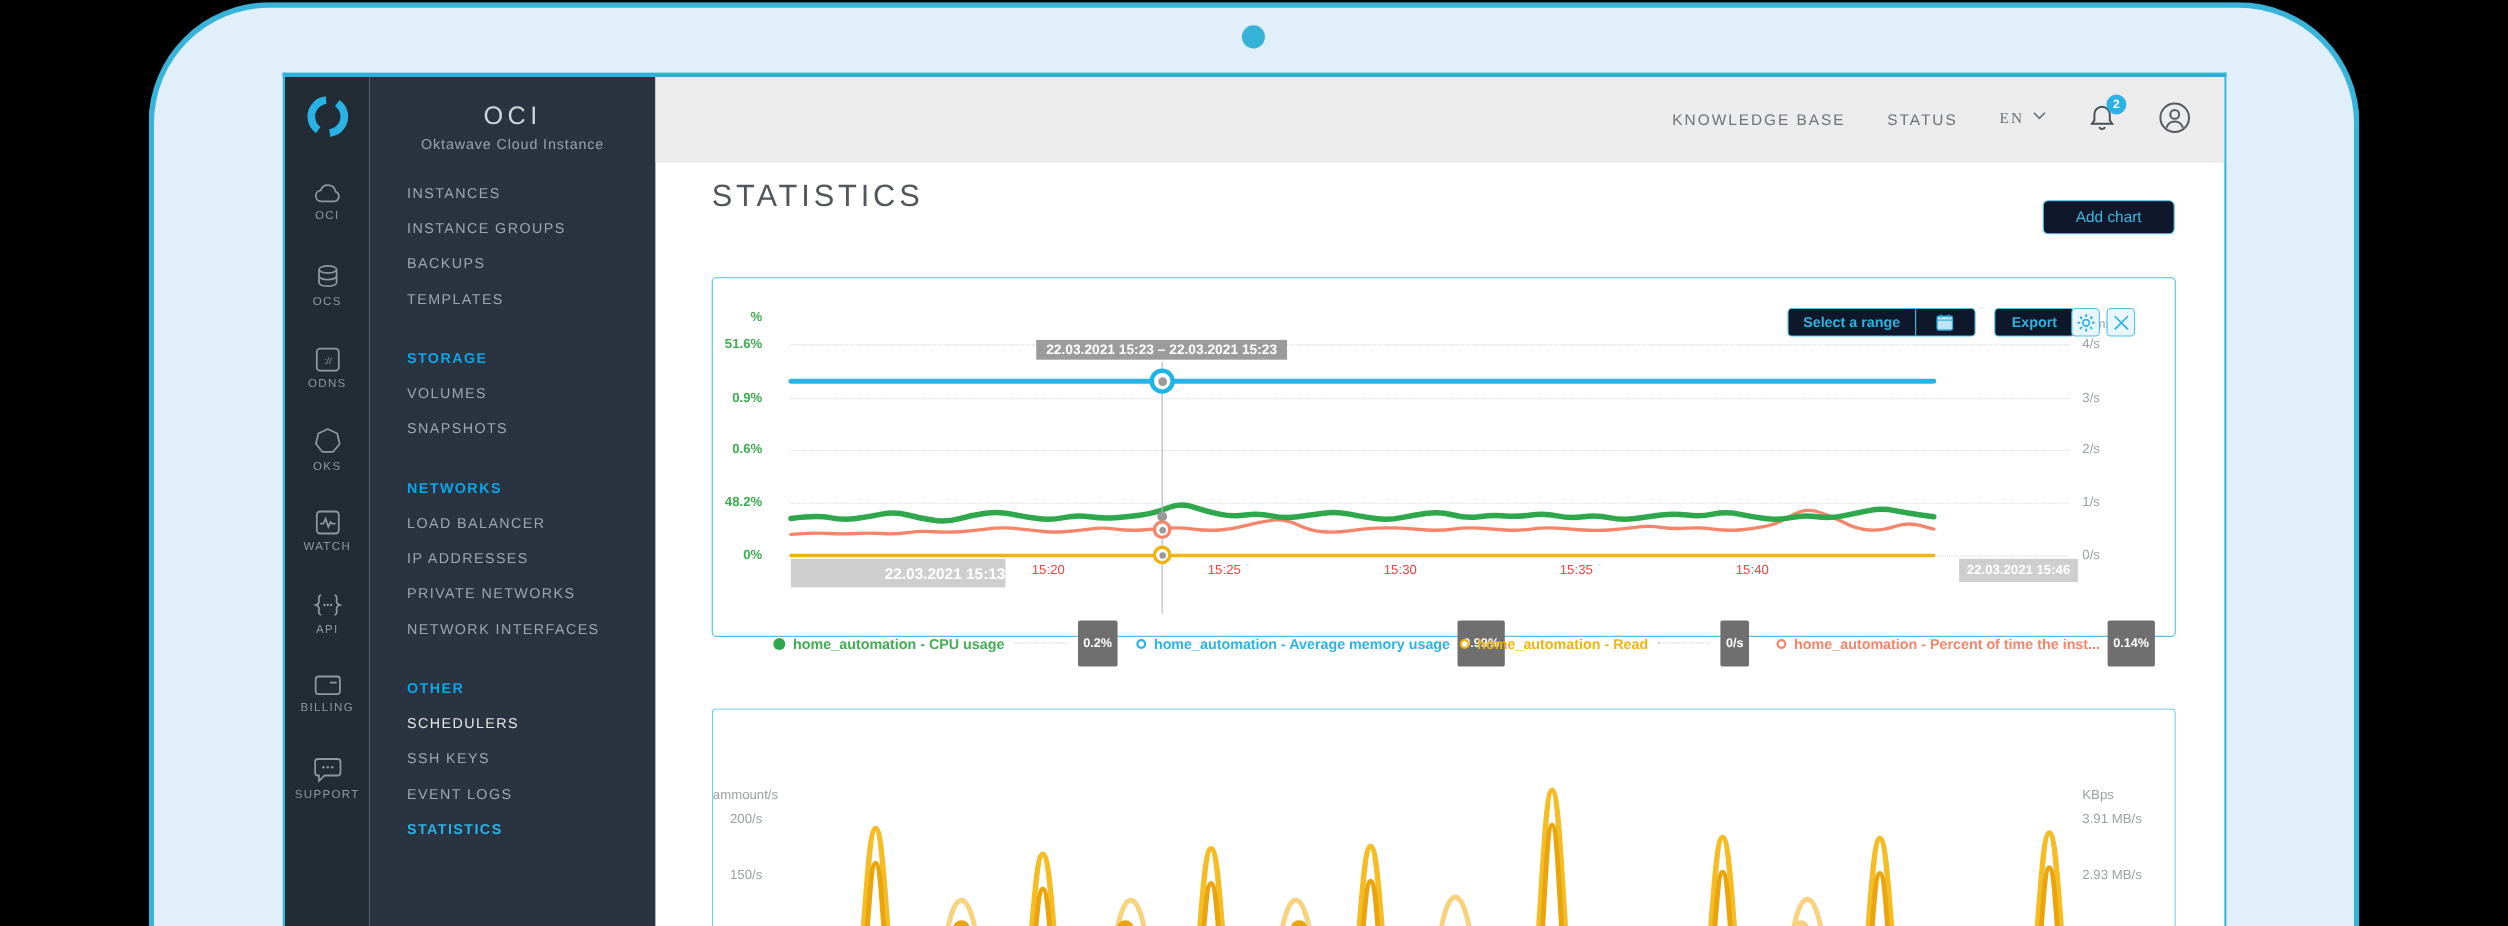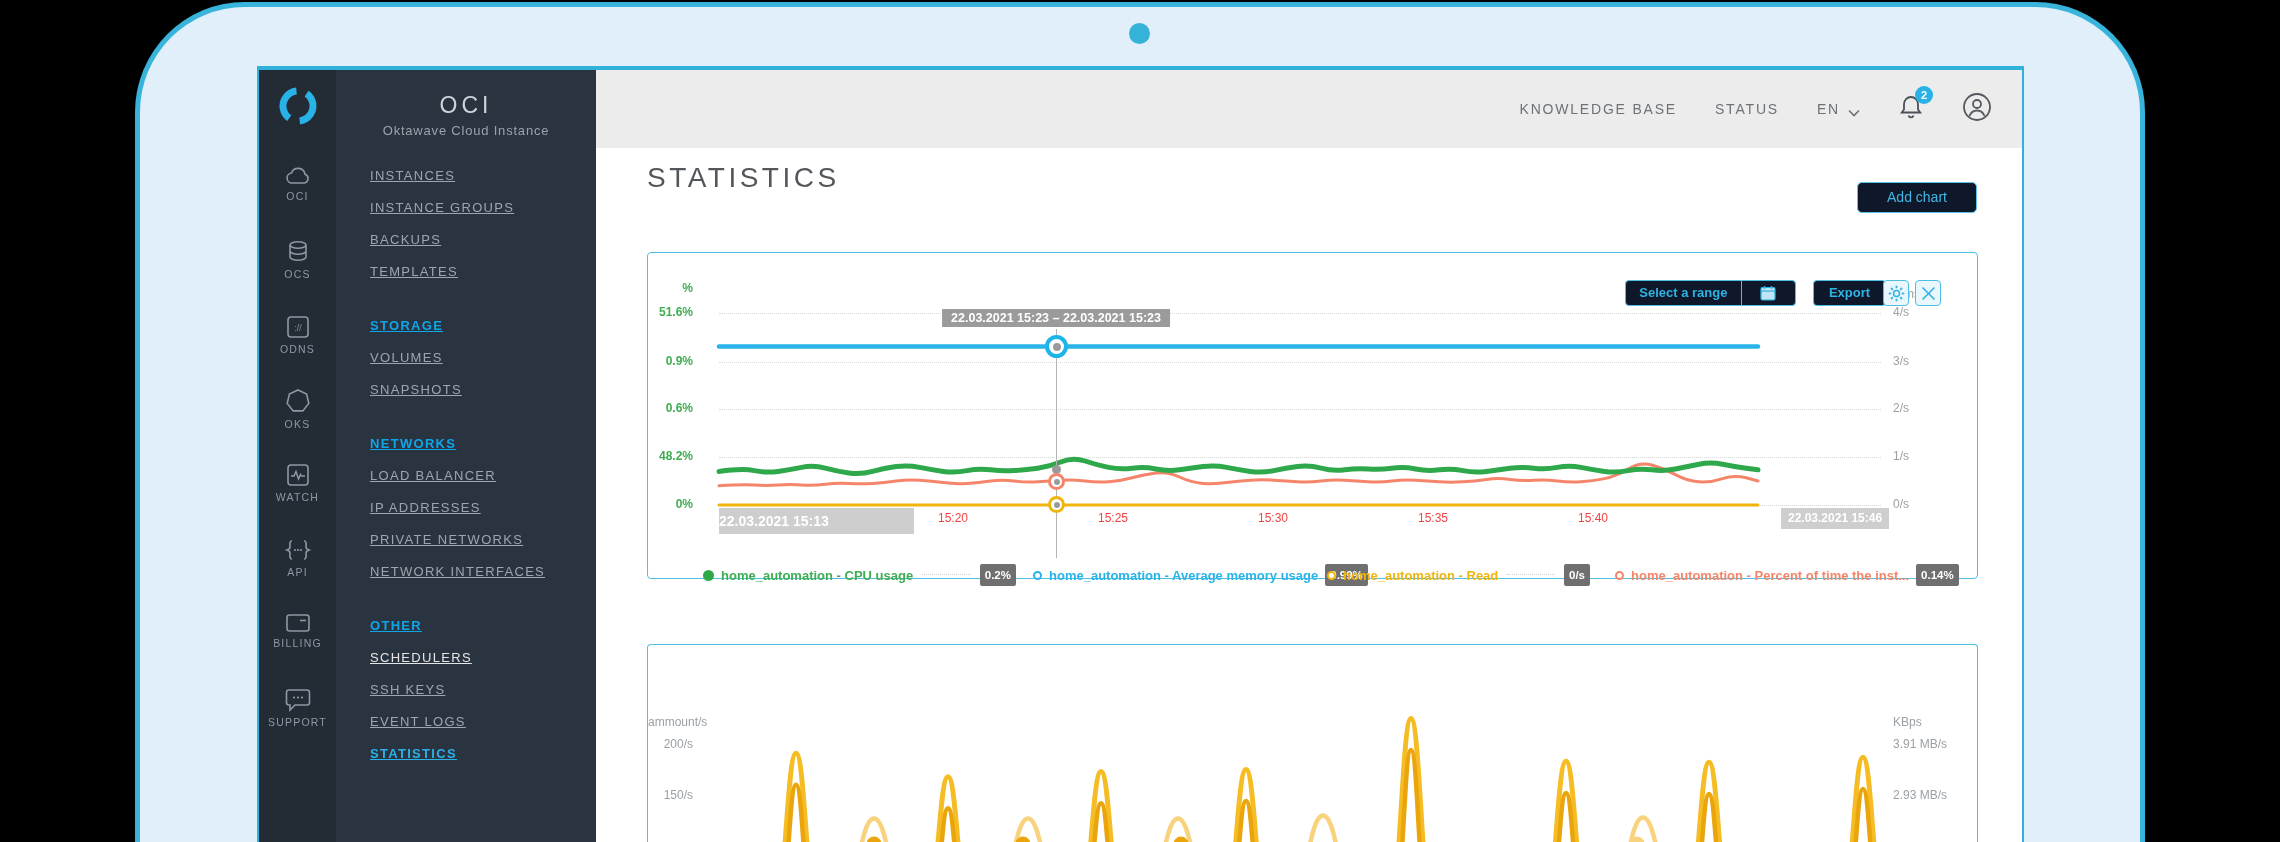--- a/index.html
+++ b/index.html
@@ -22,32 +22,32 @@
   .logo-wrap { position:absolute; left:0; top:14px; width:77px; text-align:center; }
   .rail-item { position:absolute; left:0; width:77px; text-align:center; color:#8d98a2; cursor:pointer; }
   .rail-item svg { display:block; margin:0 auto 4px auto; }
   .rail-label { font-size:10.5px; letter-spacing:1.2px; color:#8d98a2; }
 
   
   .sidebar { position:absolute; left:77px; top:0; width:260px; height:776px; background:#2a3440; }
   .sb-title { margin-top:22px; text-align:center; font-size:23px; letter-spacing:4px; color:#ccd3d9; font-weight:400; }
   .sb-subtitle { margin-top:4px; text-align:center; font-size:13px; letter-spacing:0.8px; color:#99a3ad; }
   .sb-list { position:absolute; left:34px; top:90px; width:220px; }
-  .sb-row { height:32px; line-height:32px; font-size:13px; letter-spacing:1.3px; color:#9ba6b0; cursor:pointer; white-space:nowrap;text-decoration:underline; }
+  .sb-row { height:32px; line-height:32px; font-size:13px; letter-spacing:1.3px; color:#9ba6b0; cursor:pointer; white-space:nowrap; }
   .sb-head { color:#0ea5e9; font-weight:700; cursor:default; }
   .sb-gap { height:22px; }
   .sb-disabled { color:#e5e5e5; }
   .sb-active { color:#29b2e8; font-weight:700; }
 
   
   .main { position:absolute; left:337px; top:0; width:1428px; height:776px; background:#fff; }
   .topbar { position:absolute; left:0; top:0; width:1428px; height:78px; background:#ececec;
             display:flex; align-items:center; justify-content:flex-end; gap:38px; padding-right:32px; }
   .tb-link { font-size:14px; letter-spacing:1.8px; color:#6d7277; cursor:pointer; }
-  .tb-lang { display:flex; align-items:flex-end; gap:8px; cursor:pointer; }
+  .tb-lang { display:flex; align-items:flex-start; gap:8px; cursor:pointer;font-family:Liberation Serif, serif; }
   .bell-wrap { position:relative; cursor:pointer; }
   .badge { position:absolute; top:-7px; right:-9px; width:18px; height:18px; border-radius:50%;
            background:#29b2e6; color:#fff; font-size:11px; font-weight:700; text-align:center; line-height:18px; }
 
   .page-title { position:absolute; left:51px; top:92px; font-size:28px; letter-spacing:3.5px; color:#53575b; font-weight:400; }
   .add-chart-btn { position:absolute; left:1261px; top:112px; width:120px; height:31px; background:#0f172a;
                    border:1.5px solid #59c4e9; border-radius:5px; color:#41b7e2; font-size:14px;
                    text-align:center; line-height:28px; cursor:pointer; }
 
   
@@ -78,21 +78,21 @@
   .ring .dot, .graydot { background:#9a9a9a; border-radius:50%; }
 
   .date-chip { position:absolute; background:#cecece; color:#fff; font-weight:700; z-index:2; }
   .tick-lab { position:absolute; transform:translateX(-50%); font-size:12px; color:#ef4444; top:258px; }
 
   .legend { position:absolute; left:0; top:311px; width:1331px; height:26px; }
   .leg-item { position:absolute; display:flex; align-items:center; gap:7px; font-size:13px; font-weight:700; cursor:pointer; }
   .leg-dotfill { width:11px; height:11px; border-radius:50%; flex:none; }
   .leg-dotopen { width:9px; height:9px; border-radius:50%; background:#fff; flex:none; }
   .leg-leader { flex:1; border-bottom:1.5px dotted #d0d0d0; height:1px; margin:0 2px 2px 2px; }
-  .val-chip { background:#6f6f6f; color:#fff; font-size:11.5px; font-weight:700; padding:5px 5px; border-radius:2px; flex:none; }
+  .val-chip { background:#6f6f6f; color:#fff; font-size:11.5px; font-weight:700; padding:15px 5px; border-radius:2px; flex:none; }
 
   svg text { font-family:"Liberation Sans", sans-serif; }
 </style>
 </head>
 <body>
 
 <div id="canvas">
   <div class="bezel"></div>
   <div class="camera-dot" id="cameraDot" style="background: rgb(53, 178, 216);"></div>
 
@@ -296,21 +296,21 @@
             <span class="dot" style="width:8px;height:8px"></span>
           </div>
         <div class="graydot" style="position:absolute;left:404px;top:212px;width:9px;height:9px;z-index:3"></div>
         <div class="ring" style="left:400px;top:220px;width:17px;height:17px;border:3px solid #f5856a">
             <span class="dot" style="width:6px;height:6px"></span>
           </div>
         <div class="ring" style="left:400px;top:243px;width:17px;height:17px;border:3px solid #f0b40f">
             <span class="dot" style="width:6px;height:6px"></span>
           </div>
 
-        <div class="date-chip" style="left:71px;top:255px;width:195px;height:26px;font-size:14px;text-align:left;line-height:26px">22.03.2021 15:13</div>
+        <div class="date-chip" style="left:71px;top:255px;width:195px;height:26px;font-size:14px;text-align:right;line-height:26px">22.03.2021 15:13</div>
         <div class="date-chip" style="left:1133px;top:255px;height:21px;font-size:12px;padding:3px 7px">22.03.2021 15:46</div>
         <span class="tick-lab" style="left:305px">15:20</span>
         <span class="tick-lab" style="left:465px">15:25</span>
         <span class="tick-lab" style="left:625px">15:30</span>
         <span class="tick-lab" style="left:785px">15:35</span>
         <span class="tick-lab" style="left:945px">15:40</span>
 
         <div class="legend">
           <div class="leg-item" style="left:55px;width:313px;color:#3fae52">
             <span class="leg-dotfill" style="background:#2fa84c"></span>

